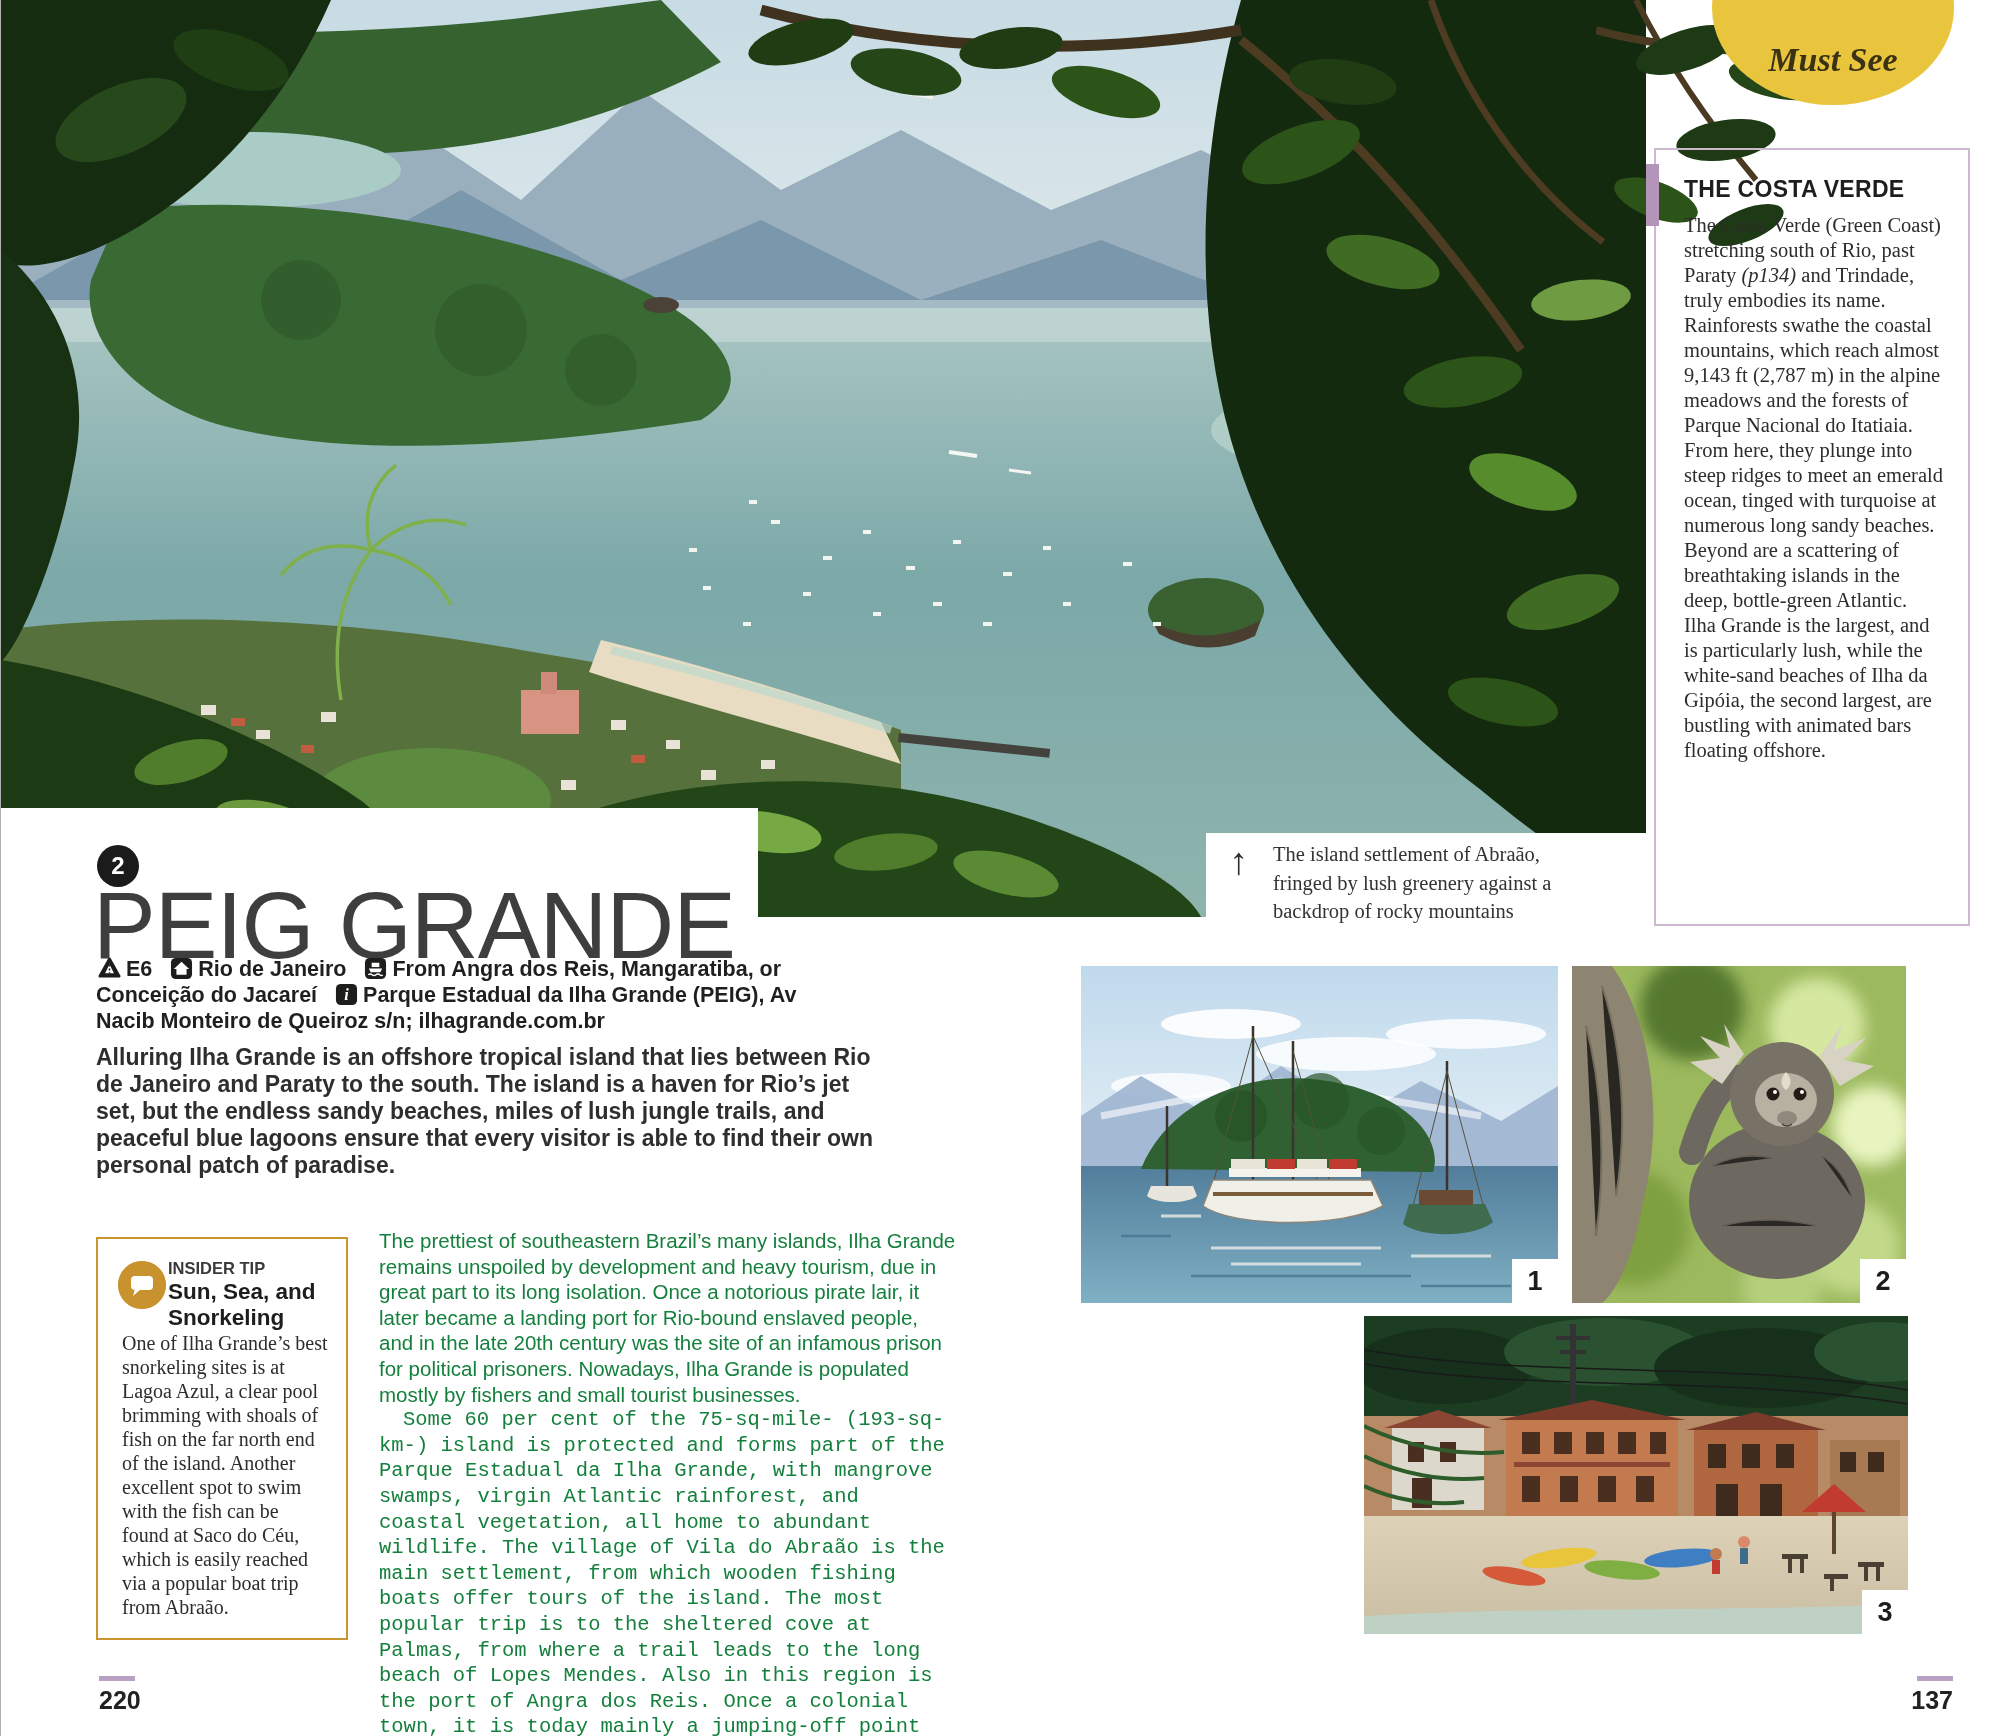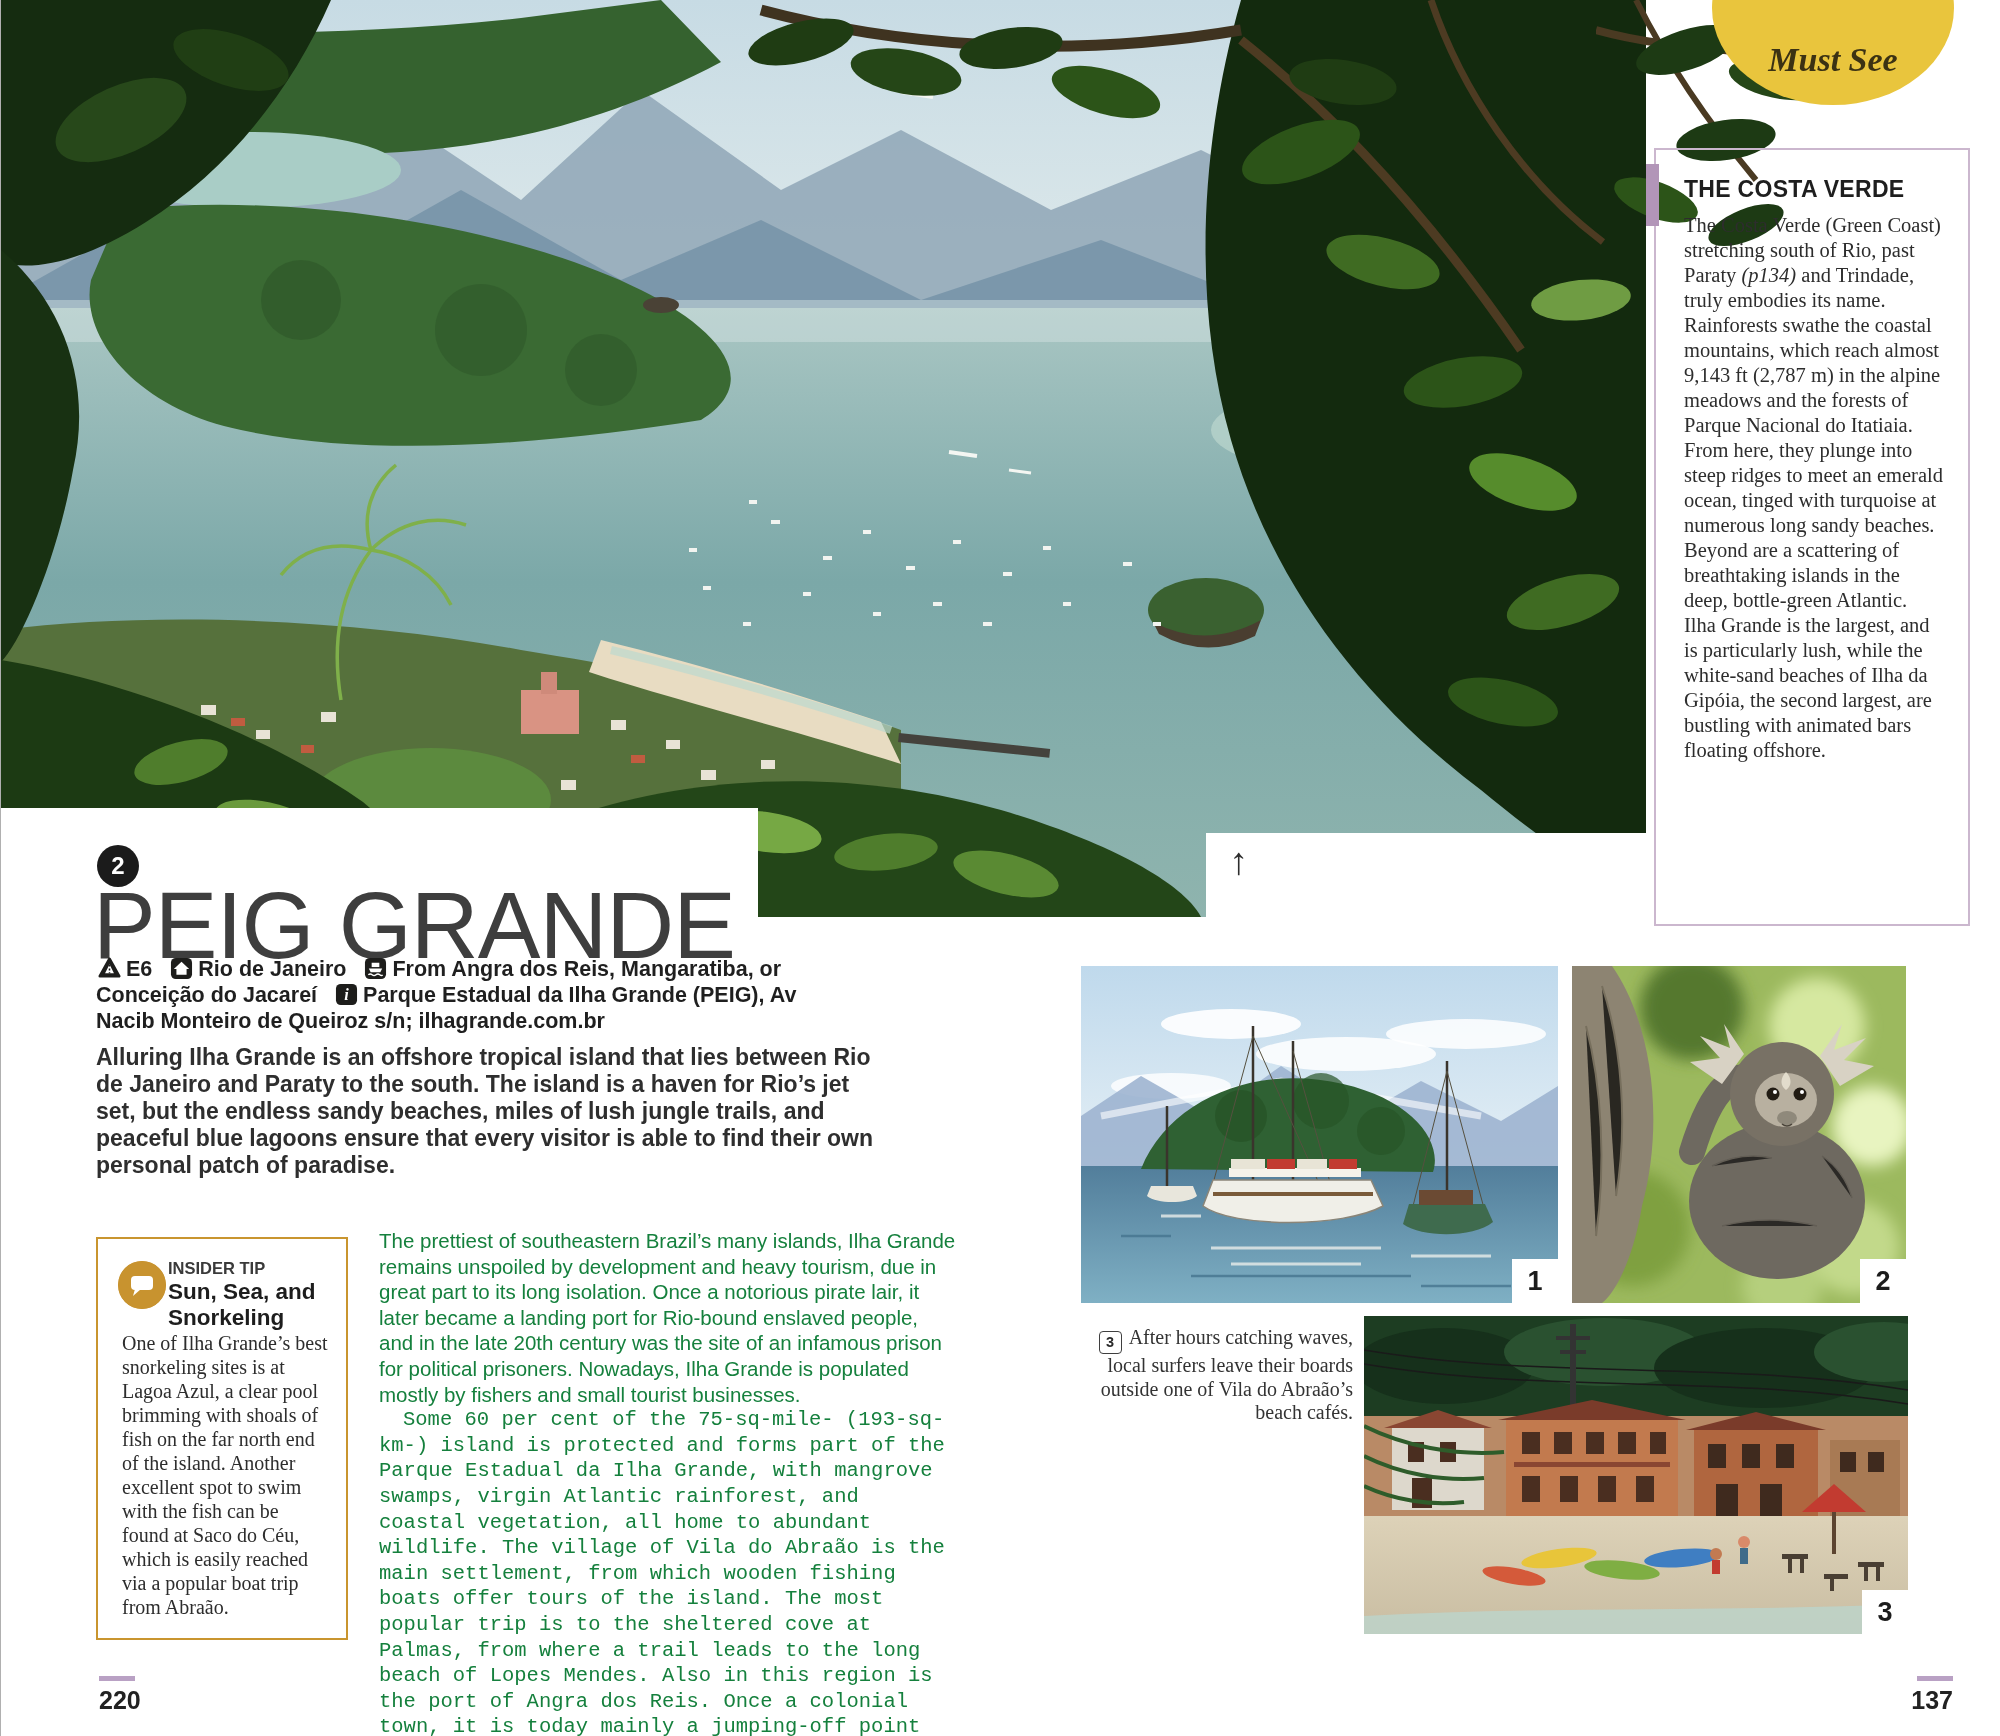--- a/index.html
+++ b/index.html
@@ -294,20 +294,21 @@
     <div class="tip-body">One of Ilha Grande’s best snorkeling sites is at Lagoa Azul, a clear pool brimming with shoals of fish on the far north end of the island. Another excellent spot to swim with the fish can be found at Saco do Céu, which is easily reached via a popular boat trip from Abraão.</div>
   </div>
 
   <div class="abs main-text">
     <p>The prettiest of southeastern Brazil’s many islands, Ilha Grande remains unspoiled by development and heavy tourism, due in great part to its long isolation. Once a notorious pirate lair, it later became a landing port for Rio-bound enslaved people, and in the late 20th century was the site of an infamous prison for political prisoners. Nowadays, Ilha Grande is populated mostly by fishers and small tourist businesses.</p>
     <p>Some 60 per cent of the 75-sq-mile- (193-sq-km-) island is protected and forms part of the Parque Estadual da Ilha Grande, with mangrove swamps, virgin Atlantic rainforest, and coastal vegetation, all home to abundant wildlife. The village of Vila do Abraão is the main settlement, from which wooden fishing boats offer tours of the island. The most popular trip is to the sheltered cove at Palmas, from where a trail leads to the long beach of Lopes Mendes. Also in this region is the port of Angra dos Reis. Once a colonial town, it is today mainly a jumping-off point for the islands of Ilha Grande and Ilha da Gipóia.</p>
   </div>
 
   <div class="abs hero-cap">
     <span class="arr">↑</span>
+    <div class="txt">The island settlement of Abraão, fringed by lush greenery against a backdrop of rocky mountains</div>
   </div>
 
   <div class="abs photo ph1">
     <svg viewBox="0 0 477 337" preserveAspectRatio="none">
       <defs>
         <linearGradient id="bSky" x1="0" y1="0" x2="0" y2="1">
             <stop offset="0" stop-color="#bfd9ec"></stop>
             <stop offset="1" stop-color="#e6f0f6"></stop>
           </linearGradient>
         <linearGradient id="bSea" x1="0" y1="0" x2="0" y2="1">
@@ -497,21 +498,20 @@
           <path d="M0 170 C30 184 66 190 100 186"></path>
       </g>
       <path d="M0 300 C180 290 360 296 544 288 L544 318 L0 318 Z" fill="#bcd4cc" opacity=".8"></path>
     </svg>
     <div class="ph-badge">
         <span>3</span>
       </div>
   </div>
 
   <div class="abs captions">
-    <div class="fig-cap"><span class="numbox">3</span><span>After hours catching waves, local surfers leave their boards outside one of Vila do Abraão’s beach cafés.</span></div>
   </div>
 
   <div class="abs pn-bar pn-left-bar"></div>
   <div class="abs pn pn-left">220</div>
   <div class="abs pn-bar pn-right-bar"></div>
   <div class="abs pn pn-right">137</div>
 
 </div>
 
 </body></html>

